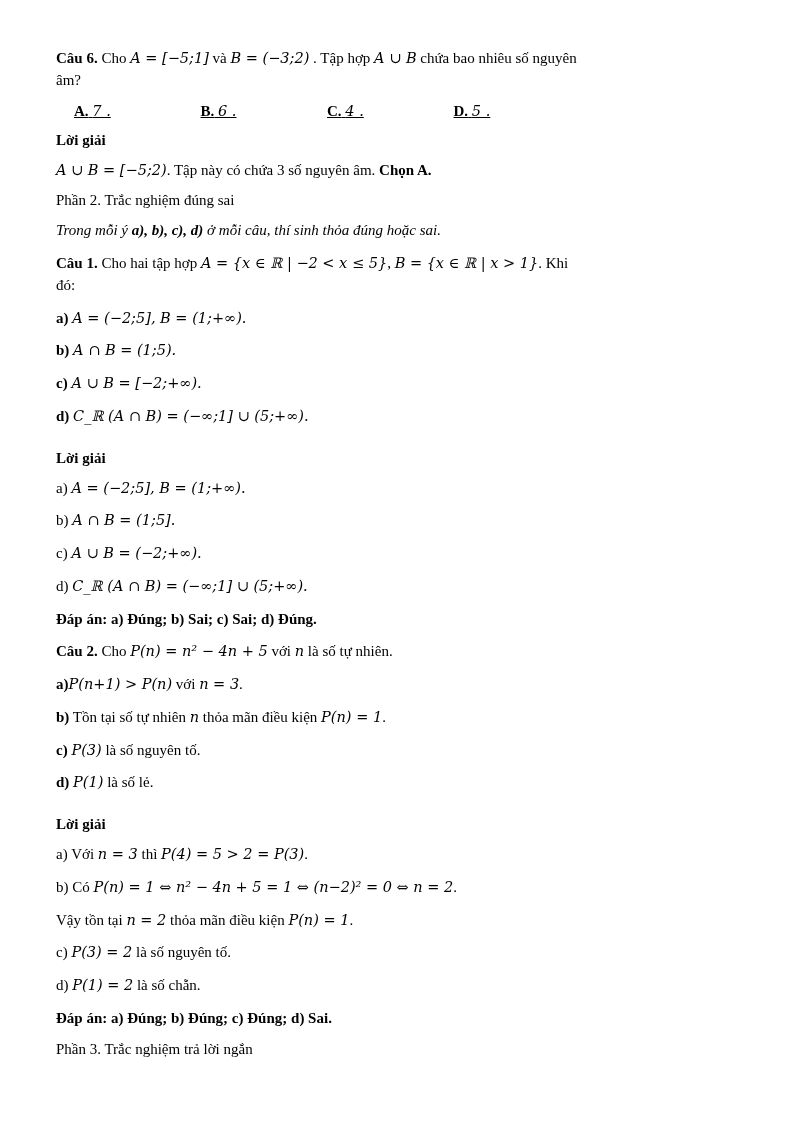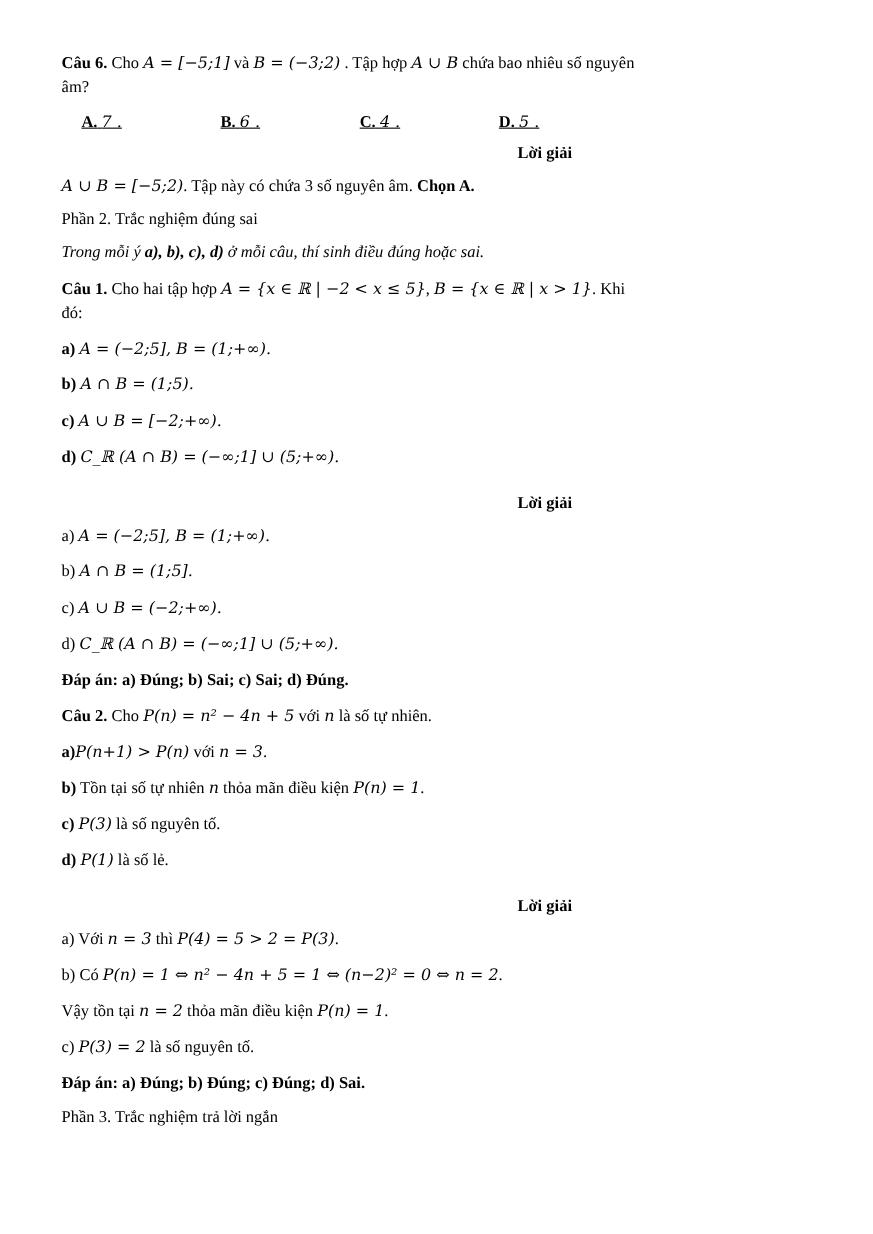--- a/index.html
+++ b/index.html
@@ -39,21 +39,21 @@
     padding-left: 18px;
     text-decoration: underline;
   }
   .answers .opt {
     width: 172px;
     white-space: nowrap;
   }
   .item-label { font-weight: bold; }
   .loigiai {
     font-weight: bold;
-    text-align: right;
+    text-align: left;
     margin: 0 0 11px 0;
     padding-right: 60px;
   }
   .gap-top { margin-top: 22px; }
   .sect { font-weight: normal; margin: 0 0 11px 0; }
 </style>
 </head>
 <body>
 
 <div class="page">
@@ -93,21 +93,21 @@
   <p class="line">
     <span class="math">A ∪ B = [−5;2)</span><span>. Tập này có chứa 3 số nguyên âm.</span>
     <span class="bold">Chọn A.</span>
   </p>
 
   <p class="sect">Phần 2. Trắc nghiệm đúng sai</p>
 
   <p class="line ital">
     <span>Trong mỗi ý</span>
     <span class="bold">a), b), c), d)</span>
-    <span>ở mỗi câu, thí sinh điều đúng hoặc sai.</span>
+    <span>ở mỗi câu, thí sinh thỏa đúng hoặc sai.</span>
   </p>
 
   <p class="line">
     <span class="bold">Câu 1.</span>
     <span>Cho hai tập hợp</span>
     <span class="math">A = {x ∈ ℝ | −2 &lt; x ≤ 5}</span><span>,</span>
     <span class="math">B = {x ∈ ℝ | x &gt; 1}</span><span>. Khi đó:</span>
   </p>
 
   <p class="line">
@@ -205,18 +205,23 @@
     <span>thỏa mãn điều kiện</span>
     <span class="math">P(n) = 1</span><span>.</span>
   </p>
 
   <p class="line">
     <span>c)</span>
     <span class="math">P(3) = 2</span>
     <span>là số nguyên tố.</span>
   </p>
 
+  <p class="line">
+    <span>d)</span>
+    <span class="math">P(1) = 2</span>
+    <span>là số chẵn.</span>
+  </p>
 
   <p class="line bold">Đáp án: a) Đúng;     b) Đúng;     c) Đúng;     d) Sai.</p>
 
   <p class="sect">Phần 3. Trắc nghiệm trả lời ngắn</p>
 
 </div>
 
 </body></html>

